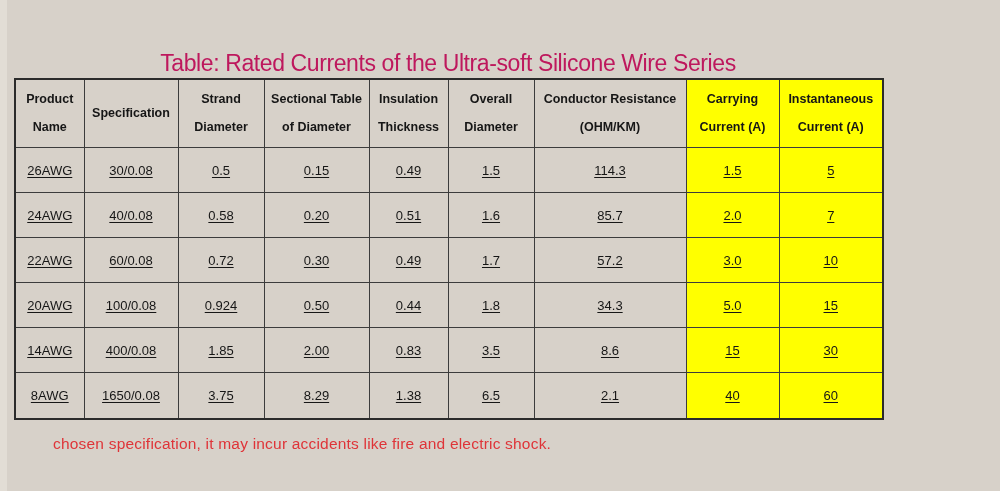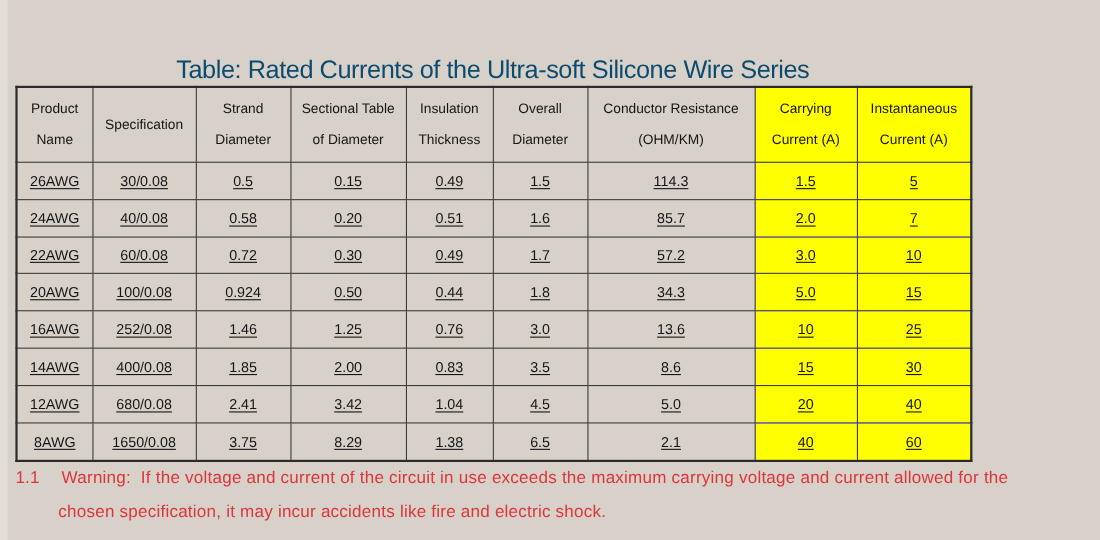--- a/index.html
+++ b/index.html
@@ -19,39 +19,39 @@
     overflow:hidden;
   }
   .edge-shade{
     position:absolute;left:0;top:0;width:7px;height:491px;
     background:#e2ddd5;
   }
   .page-title{
     position:absolute;left:14px;top:50px;width:868px;
     text-align:center;
     font-size:23px;letter-spacing:-0.4px;
-    color:#0c4a6e;
+    color:#be185d;
     white-space:nowrap;
   }
   .table-wrap{position:absolute;left:14px;top:78px;}
   table.wire-table{
     border-collapse:collapse;
     table-layout:fixed;
     width:868px;height:342px;
     border:2px solid #2b2b2b;
   }
   .wire-table th,.wire-table td{
     border:1px solid var(--grid);
     text-align:center;
     vertical-align:middle;
     overflow:hidden;
     padding:0;
   }
   .wire-table thead tr{height:67px;}
-  .wire-table th{font-weight:normal;font-size:12.5px;margin-top:44px;}
+  .wire-table th{font-weight:bold;font-size:12.5px;margin-top:44px;}
   .hdr{
     height:67px;display:flex;flex-direction:column;
     justify-content:space-around;align-items:center;
     padding:6px 1px;
   }
   .hdr span{line-height:13px;white-space:nowrap;}
   .wire-table td{
     font-size:13px;
     text-decoration:underline;
     text-underline-offset:2px;
@@ -184,66 +184,40 @@
           <td>100/0.08</td>
           <td>0.924</td>
           <td>0.50</td>
           <td>0.44</td>
           <td>1.8</td>
           <td>34.3</td>
           <td class="hl">5.0</td>
           <td class="hl">15</td>
         </tr>
         <tr>
-          <td>16AWG</td>
-          <td>252/0.08</td>
-          <td>1.46</td>
-          <td>1.25</td>
-          <td>0.76</td>
-          <td>3.0</td>
-          <td>13.6</td>
-          <td class="hl">10</td>
-          <td class="hl">25</td>
-        </tr>
-        <tr>
           <td>14AWG</td>
           <td>400/0.08</td>
           <td>1.85</td>
           <td>2.00</td>
           <td>0.83</td>
           <td>3.5</td>
           <td>8.6</td>
           <td class="hl">15</td>
           <td class="hl">30</td>
         </tr>
         <tr>
-          <td>12AWG</td>
-          <td>680/0.08</td>
-          <td>2.41</td>
-          <td>3.42</td>
-          <td>1.04</td>
-          <td>4.5</td>
-          <td>5.0</td>
-          <td class="hl">20</td>
-          <td class="hl">40</td>
-        </tr>
-        <tr>
           <td>8AWG</td>
           <td>1650/0.08</td>
           <td>3.75</td>
           <td>8.29</td>
           <td>1.38</td>
           <td>6.5</td>
           <td>2.1</td>
           <td class="hl">40</td>
           <td class="hl">60</td>
         </tr>
       </tbody>
   </table>
 </div>
 
 <div class="warning">
-  <div class="wline1">
-    <span class="wnum">1.1</span>
-    <span><span class="wlabel">Warning:</span><span>If the voltage and current of the circuit in use exceeds the maximum carrying voltage and current allowed for the</span></span>
-  </div>
   <div class="wline2">chosen specification, it may incur accidents like fire and electric shock.</div>
 </div>
 
 </body></html>

